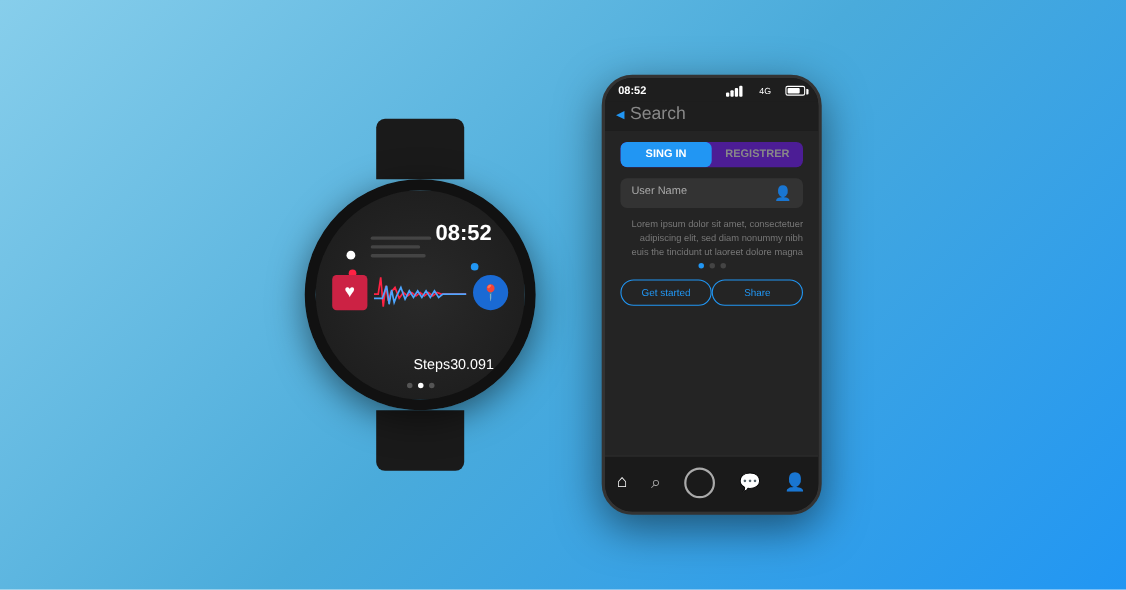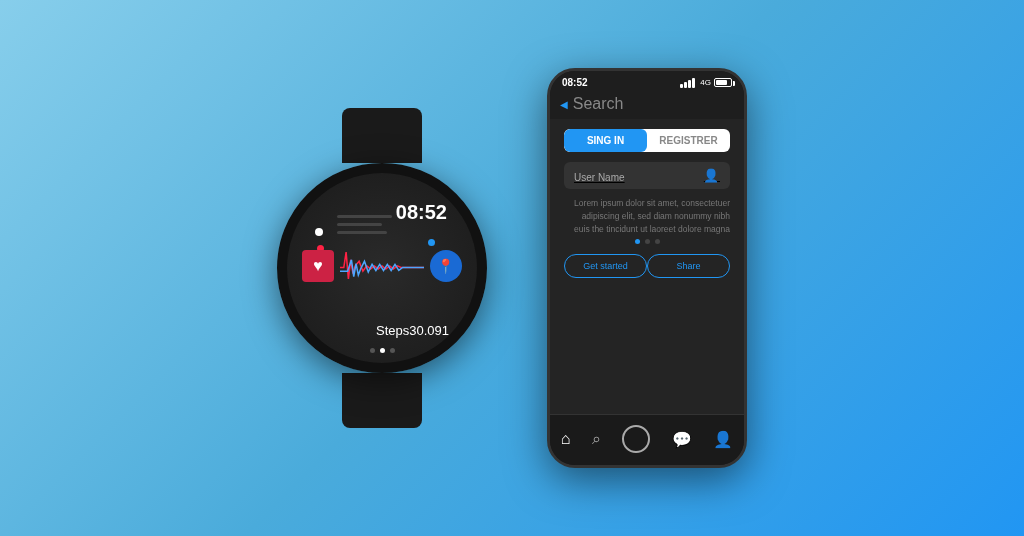--- a/index.html
+++ b/index.html
@@ -223,21 +223,21 @@
 
     .status-time {
       color: #fff;
       font-size: 10px;
       font-weight: bold;
     }
 
     .status-icons {
       display: flex;
       align-items: center;
-      gap: 3px;
+      gap: 13px;
       color: #fff;
       font-size: 8px;
     }
 
     .battery-icon {
       width: 18px;
       height: 9px;
       border: 1.5px solid #fff;
       border-radius: 2px;
       position: relative;
@@ -304,21 +304,21 @@
       font-size: 14px;
       font-weight: bold;
       letter-spacing: 1px;
       margin-bottom: 10px;
     }
 
     
     .phone-tabs {
       display: flex;
       width: 100%;
-      background: #ffffff;
+      background: #4c1d95;
       border-radius: 6px;
       overflow: hidden;
       margin-bottom: 10px;
     }
 
     .phone-tab {
       flex: 1;
       padding: 6px 0;
       text-align: center;
       font-size: 10px;
@@ -330,26 +330,25 @@
     .phone-tab.active {
       background: #2196F3;
       color: #fff;
       border-radius: 6px;
     }
 
     
     .phone-input-group {
       width: 100%;
       display: flex;
-      align-items: flex-end;
+      align-items: flex-start;
       background: #333;
       border-radius: 6px;
       margin-bottom: 8px;
       padding: 6px 10px;
-      text-decoration: underline;
     }
 
     .phone-input-text {
       flex: 1;
       color: #aaa;
       font-size: 10px;
     }
 
     .phone-input-icon {
       color: #2196F3;

